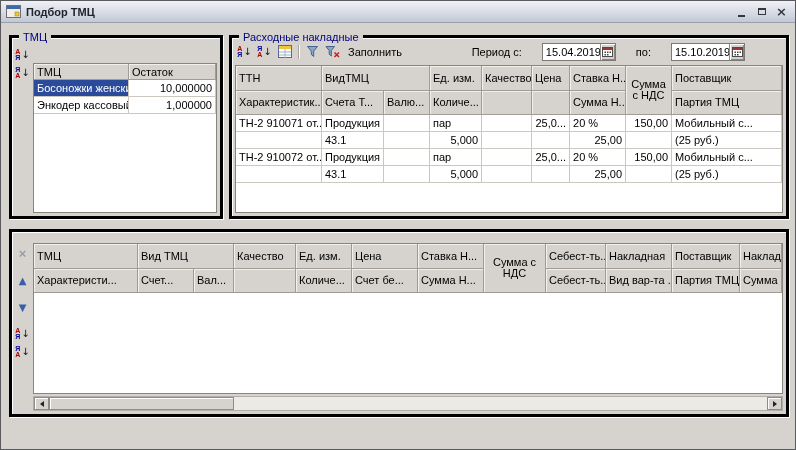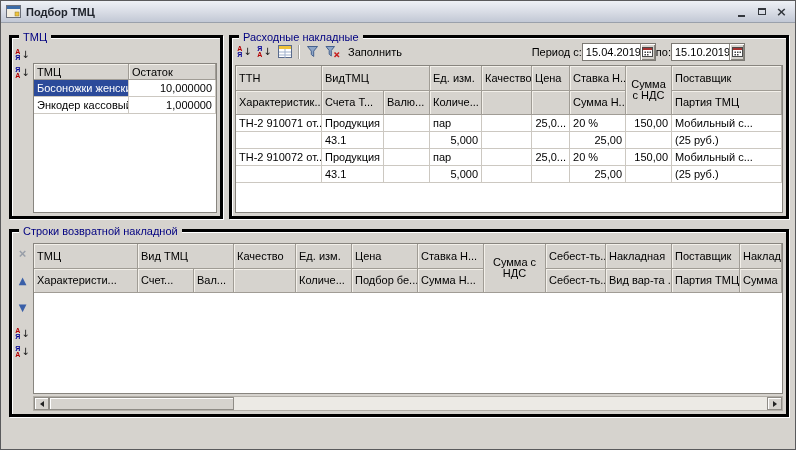--- a/index.html
+++ b/index.html
@@ -30,21 +30,21 @@
   .sort-ar{font-size:10px;line-height:10px;margin-left:1px;color:#111;font-family:"DejaVu Sans",sans-serif}
   .tsep{width:1px;height:14px;background:#a7a39c;box-shadow:1px 0 0 #fff;margin:0 3px}
   .x-ic{color:#989ea8;font-size:13px;font-weight:bold}
   .arrow-ic{color:#3a5fa8;font-size:10px;font-family:"DejaVu Sans",sans-serif}
   .side-tools{position:absolute;display:flex;flex-direction:column;align-items:center}
   #grp-tmc .side-tools{left:1px;top:8px}
   #grp-ret .side-tools{left:1px;top:12px}
   .side-tools .gap{height:9px}
   .inv-toolbar{position:absolute;left:3px;right:3px;top:3px;height:21px;display:flex;align-items:center;gap:1px}
   .tool-label{padding:0 5px;white-space:nowrap;cursor:default}
-  .period{margin-left:auto;display:flex;align-items:center;gap:0;margin-right:38px}
+  .period{margin-left:auto;display:flex;align-items:center;gap:20px;margin-right:38px}
   .datefield{display:flex;align-items:stretch;width:74px;height:18px;border:1px solid #7c7974;background:#fff}
   .datefield .val{flex:1;display:flex;align-items:center;padding:0 3px;overflow:hidden;white-space:nowrap}
   .cal-btn{width:15px;background:#d6d3ce;border-left:1px solid #8f8c86;display:flex;align-items:center;justify-content:center;box-shadow:inset 1px 1px 0 #fff, inset -1px -1px 0 #8a877f}
 
   
   .grid-wrap{position:absolute;background:#fff;border:1px solid #88857f;overflow:hidden}
   #grp-tmc .grid-wrap{left:21px;top:25px;right:3px;bottom:3px}
   #grp-inv .grid-wrap{left:3px;top:27px;right:3px;bottom:3px}
   #grp-ret .grid-wrap{left:21px;top:11px;right:3px;bottom:20px}
   table.grid{border-collapse:separate;border-spacing:0;table-layout:fixed;width:100%}
@@ -289,21 +289,20 @@
               <td class="num">25,00</td>
               <td></td>
               <td>(25 руб.)</td>
             </tr>
           </tbody>
       </table>
     </div>
   </div>
 
   <div class="group" id="grp-ret">
-    <span class="group-title">Строки возвратной накладной</span>
     <div class="side-tools">
       <span class="tbtn">
           <span class="x-ic">×</span>
         </span>
       <span class="gap"></span>
       <span class="tbtn">
           <span class="arrow-ic">▲</span>
         </span>
       <span class="gap"></span>
       <span class="tbtn">
@@ -354,21 +353,21 @@
             <th>Накладная</th>
             <th>Поставщик</th>
             <th>Наклад...</th>
           </tr>
           <tr>
             <th>Характеристи...</th>
             <th>Счет...</th>
             <th>Вал...</th>
             <th></th>
             <th>Количе...</th>
-            <th>Подбор бе...</th>
+            <th>Счет бе...</th>
             <th>Сумма Н...</th>
             <th>Себест-ть...</th>
             <th>Вид вар-та ...</th>
             <th>Партия ТМЦ</th>
             <th>Сумма в...</th>
           </tr>
         </thead>
         <tbody id="ret-body"></tbody>
       </table>
     </div>

